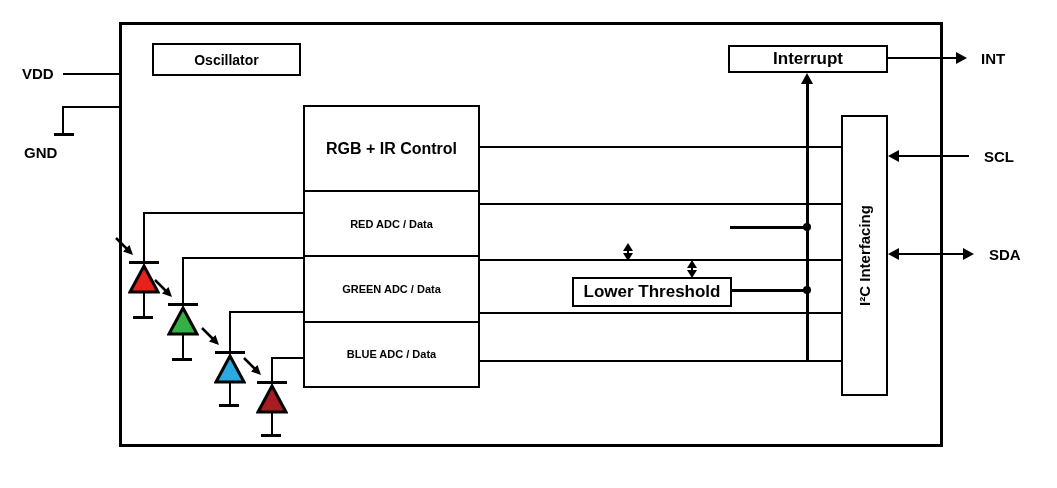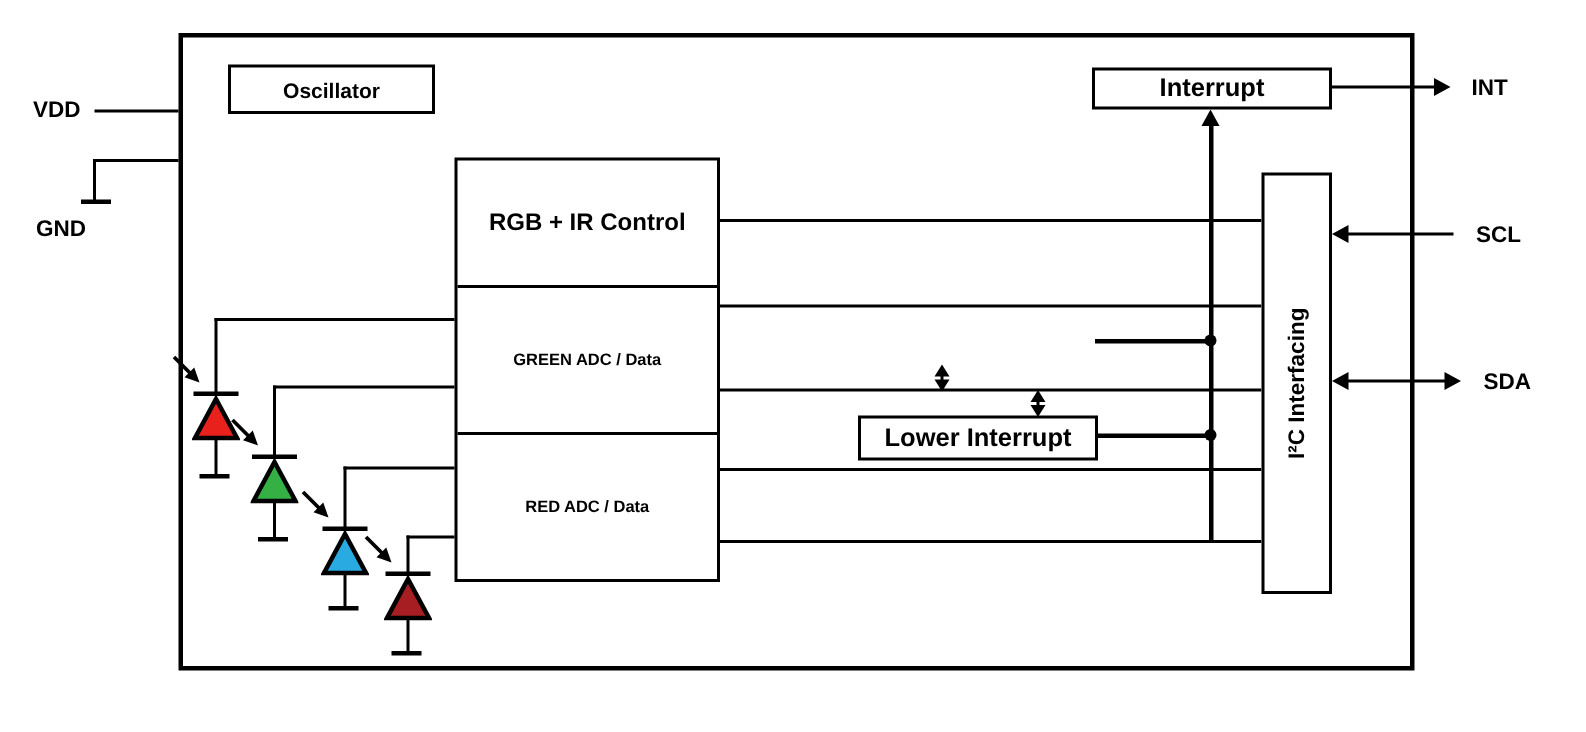--- a/index.html
+++ b/index.html
@@ -51,28 +51,29 @@
 
   <div class="box chip" style="left:119px; top:22px; width:824px; height:425px;"></div>
 
   <div class="label fs15" style="left:22px; top:65px;">VDD</div>
   <div class="wire h" style="left:63px; top:73px; width:56px;"></div>
   <div class="wire h" style="left:63px; top:106px; width:56px;"></div>
   <div class="wire v" style="left:62px; top:106px; height:28px;"></div>
   <div class="wire h bar" style="left:54px; top:133px; width:20px;"></div>
   <div class="label fs15" style="left:24px; top:144px;">GND</div>
 
-  <div class="box fs14" style="left:152px; top:43px; width:138px; height:33px;">
+  <div class="box fs14" style="left:152px; top:43px; width:149px; height:33px;">
     <span>Oscillator</span>
   </div>
 
   <div class="adc-block">
     <div class="adc-control">RGB + IR Control</div>
+    <div class="adc-row">RED ADC / Data</div>
     <div class="adc-row">GREEN ADC / Data</div>
-    <div class="adc-row">RED ADC / Data</div>
+    <div class="adc-row">BLUE ADC / Data</div>
   </div>
 
   <div class="wire h" style="left:143px; top:212px; width:160px;"></div>
   <div class="wire v" style="left:143px; top:212px; height:51px;"></div>
   <div class="wire h" style="left:182px; top:257px; width:121px;"></div>
   <div class="wire v" style="left:182px; top:257px; height:48px;"></div>
   <div class="wire h" style="left:229px; top:311px; width:74px;"></div>
   <div class="wire v" style="left:229px; top:311px; height:42px;"></div>
   <div class="wire h" style="left:271px; top:357px; width:32px;"></div>
   <div class="wire v" style="left:271px; top:357px; height:26px;"></div>
@@ -129,21 +130,21 @@
     <div class="wire h bar" style="left:261px; top:434px; width:20px;"></div>
   </div>
 
   <div class="wire h" style="left:480px; top:146px; width:361px;"></div>
   <div class="wire h" style="left:480px; top:203px; width:361px;"></div>
   <div class="wire h" style="left:480px; top:259px; width:361px;"></div>
   <div class="wire h" style="left:480px; top:312px; width:361px;"></div>
   <div class="wire h" style="left:480px; top:360px; width:361px;"></div>
 
   <div class="box fs13" style="left:572px; top:277px; width:160px; height:30px;">
-    <span>Lower Interrupt</span>
+    <span>Lower Threshold</span>
   </div>
 
   <div class="dbl-arrow" style="left:622px; top:243px;">
     <div class="ah up"></div>
       <div class="wire v"></div>
       <div class="ah down"></div>
   </div>
   <div class="dbl-arrow" style="left:686px; top:260px;">
     <div class="ah up"></div>
       <div class="wire v"></div>

